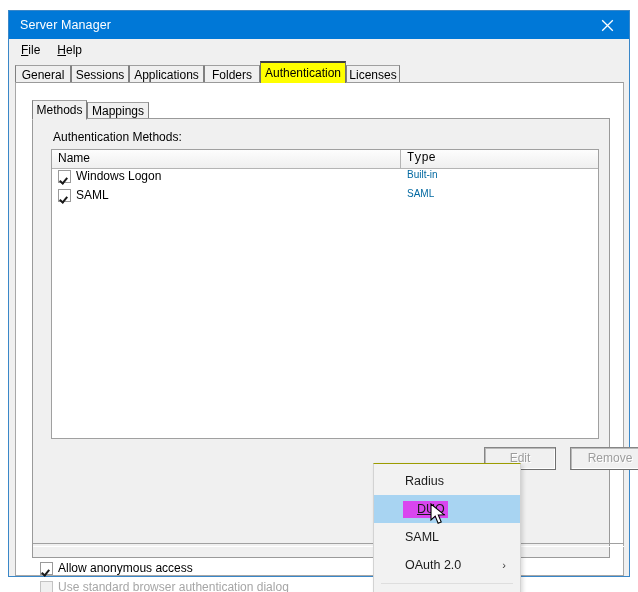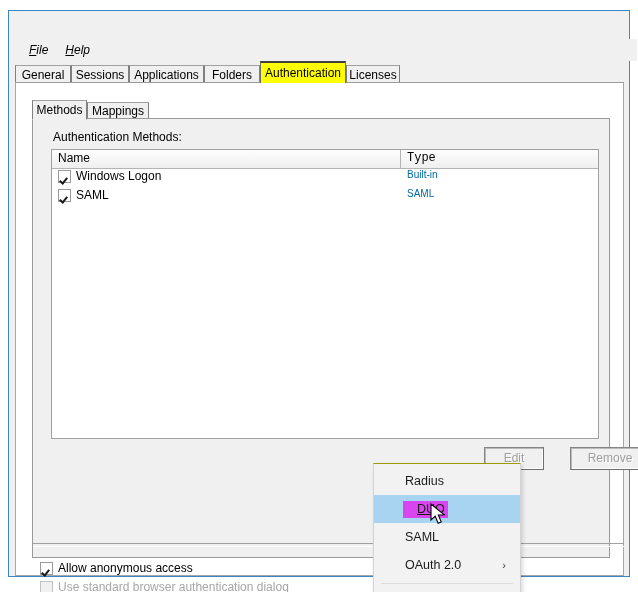--- a/index.html
+++ b/index.html
@@ -53,29 +53,28 @@
     display: flex;
     align-items: center;
     justify-content: center;
     cursor: default;
   }
   #close-btn svg { display: block; }
 
   
   #menubar {
     position: absolute;
-    left: 8px; top: 28px;
+    left: 0; top: 28px;
     width: 620px;
     height: 22px;
     background: #f0f0f0;
     display: flex;
     align-items: center;
     padding-left: 12px;
     box-sizing: border-box;
-    font-style: italic;
   }
   .menubar-item {
     font-size: 12px;
     color: #000;
     margin-right: 17px;
     cursor: default;
     white-space: nowrap;
   }
   .menubar-item u { text-decoration: underline; }
 
@@ -280,21 +279,21 @@
   }
   #btn-add .focus-ring {
     position: absolute;
     left: 1px; top: 1px; right: 1px; bottom: 1px;
     border: 1px dotted #3a3a00;
   }
   #btn-add .lbl { position: relative; z-index: 2; }
 
   #btn-edit {
     left: 451px; top: 328px;
-    width: 60px; height: 23px;
+    width: 72px; height: 23px;
     line-height: 21px;
   }
   #btn-remove {
     left: 537px; top: 328px;
     width: 80px; height: 23px;
     line-height: 21px;
   }
 
   
   #options-sep {
@@ -376,20 +375,28 @@
     top: 503px;
     z-index: 40;
     pointer-events: none;
   }
 </style>
 </head>
 <body>
 
 <div id="window">
 
+  <div id="titlebar">
+    <div id="title-text">Server Manager</div>
+    <div id="close-btn">
+      <svg width="13" height="13" viewBox="0 0 13 13" aria-hidden="true">
+        <path d="M1.2 1.2 L11.8 11.8 M11.8 1.2 L1.2 11.8" stroke="#ffffff" stroke-width="1.3" fill="none"></path>
+      </svg>
+    </div>
+  </div>
 
   <div id="menubar">
     <div class="menubar-item"><u>F</u><span>ile</span></div>
     <div class="menubar-item"><u>H</u><span>elp</span></div>
   </div>
 
   <div id="outer-tabstrip">
     <div class="otab" style="left:0px;width:56px;">General</div>
     <div class="otab" style="left:56px;width:58px;">Sessions</div>
     <div class="otab" style="left:114px;width:75px;">Applications</div>

